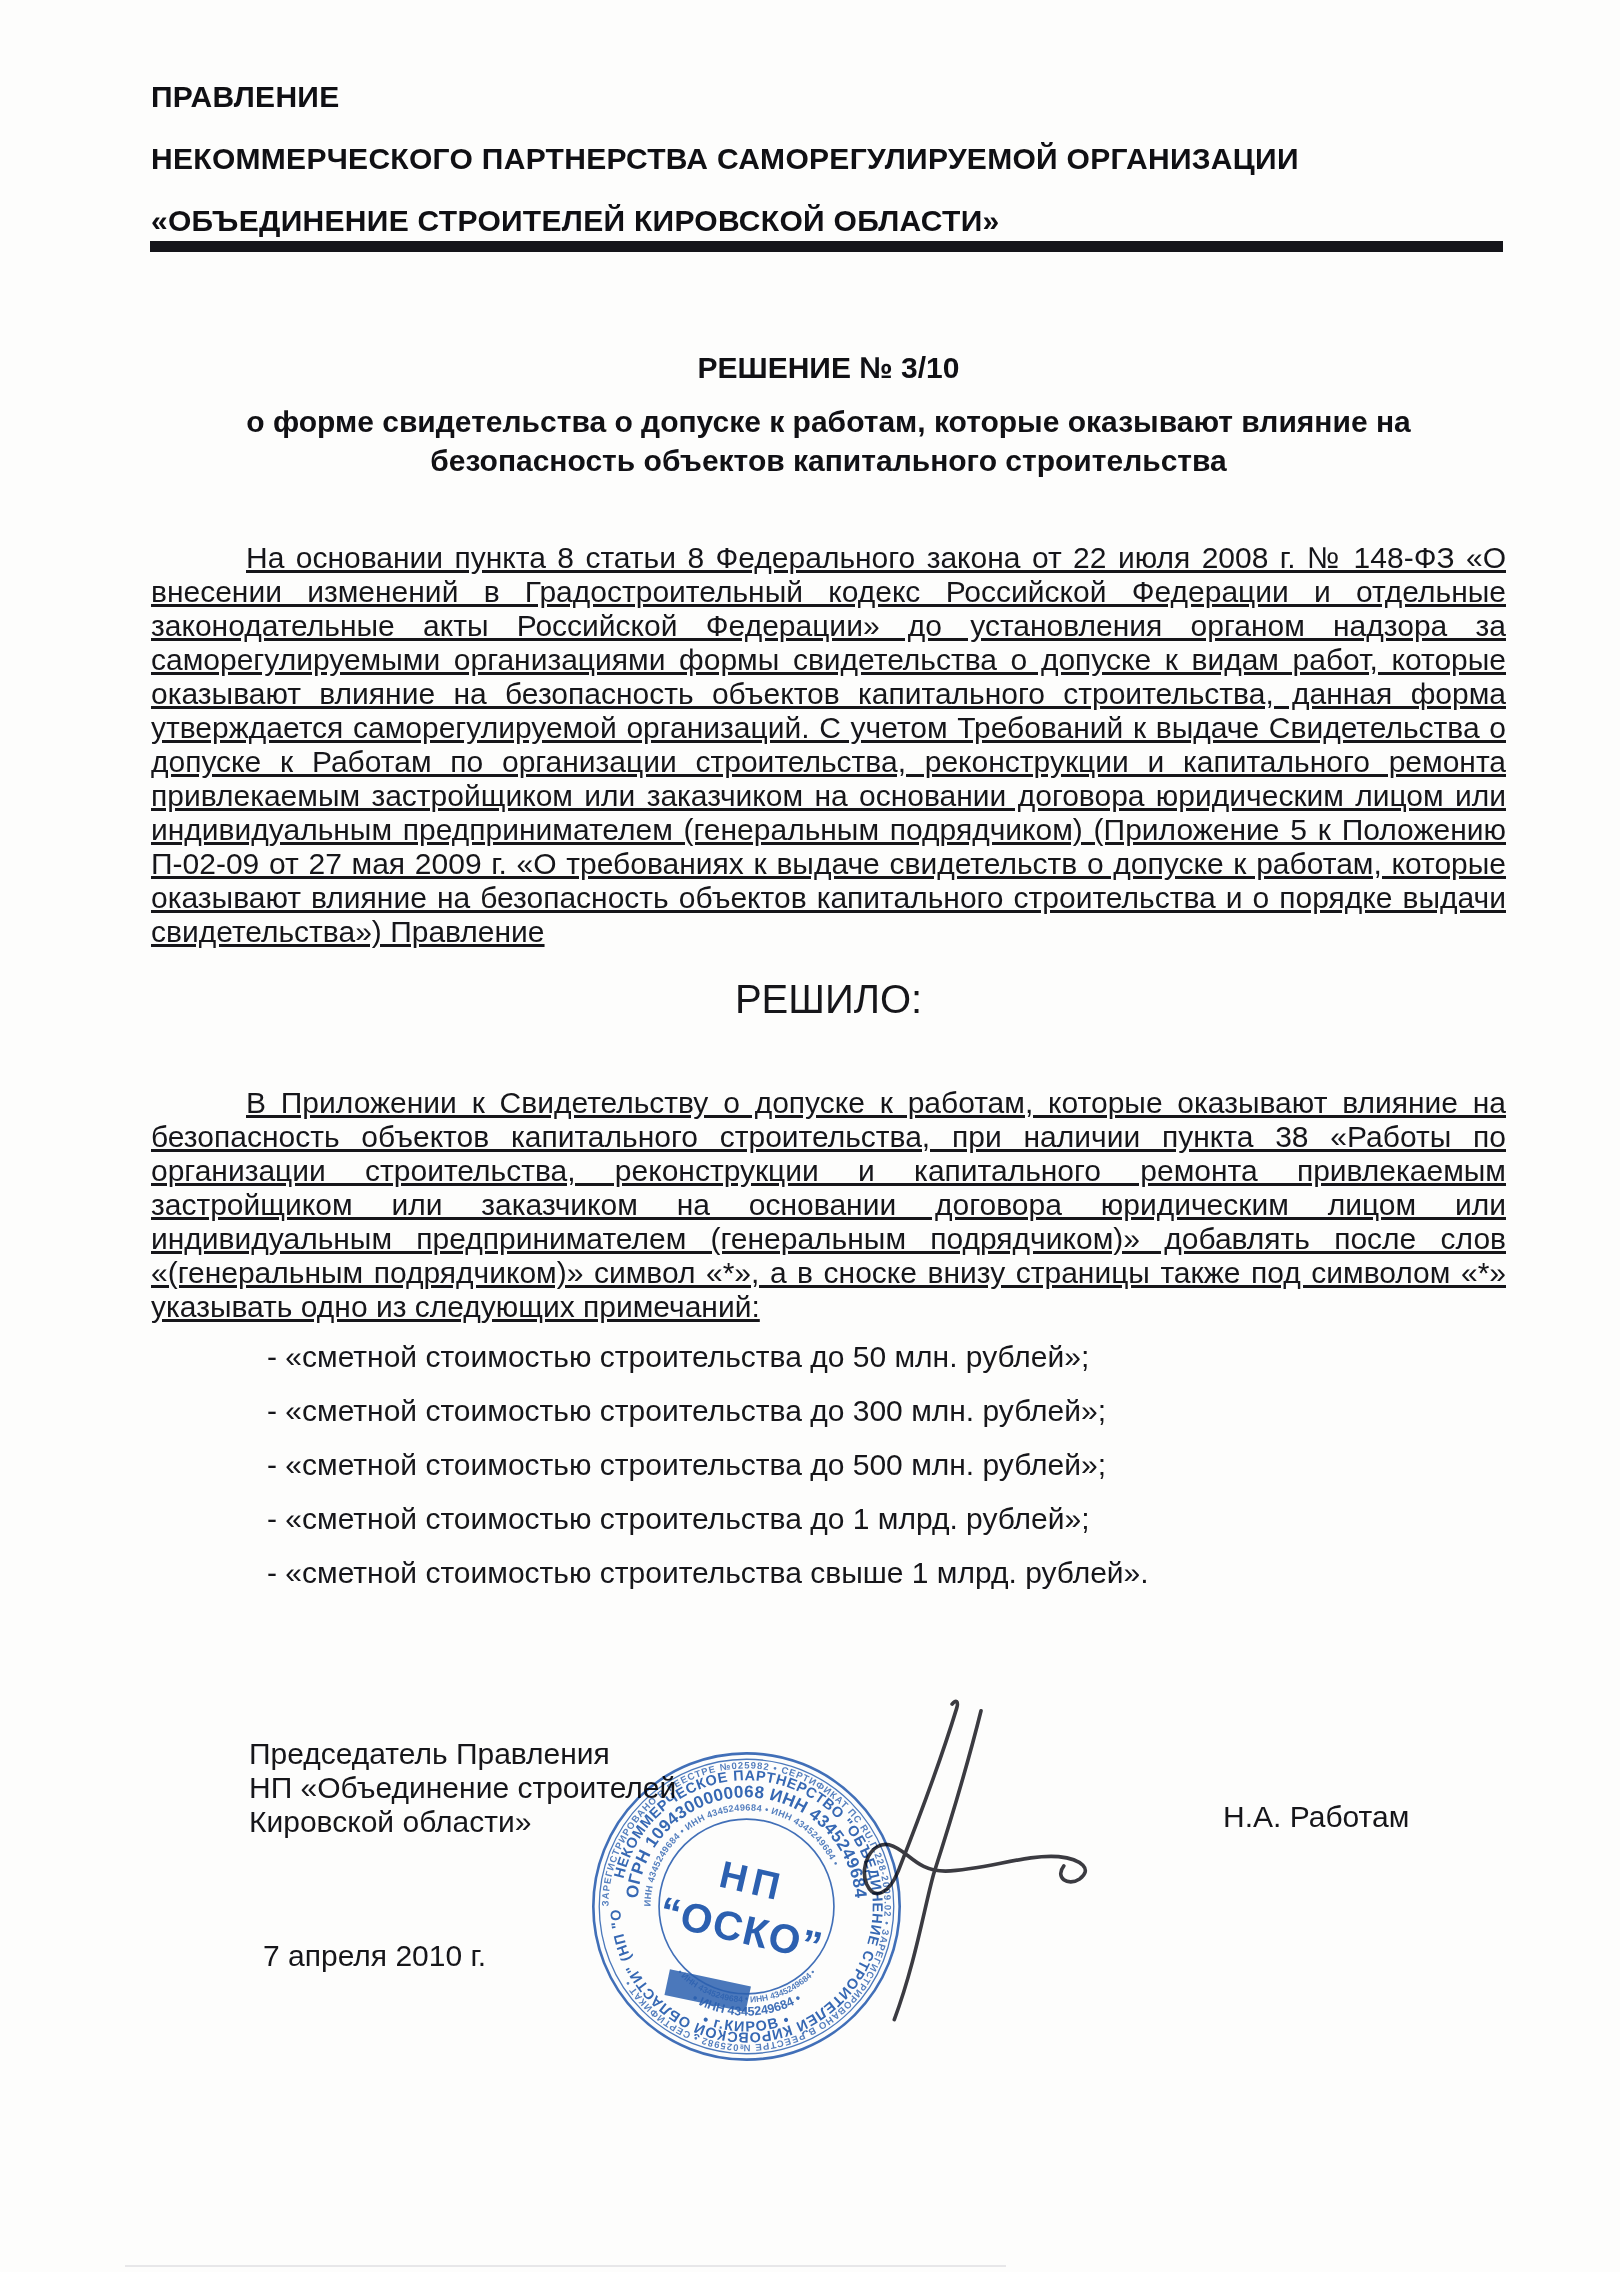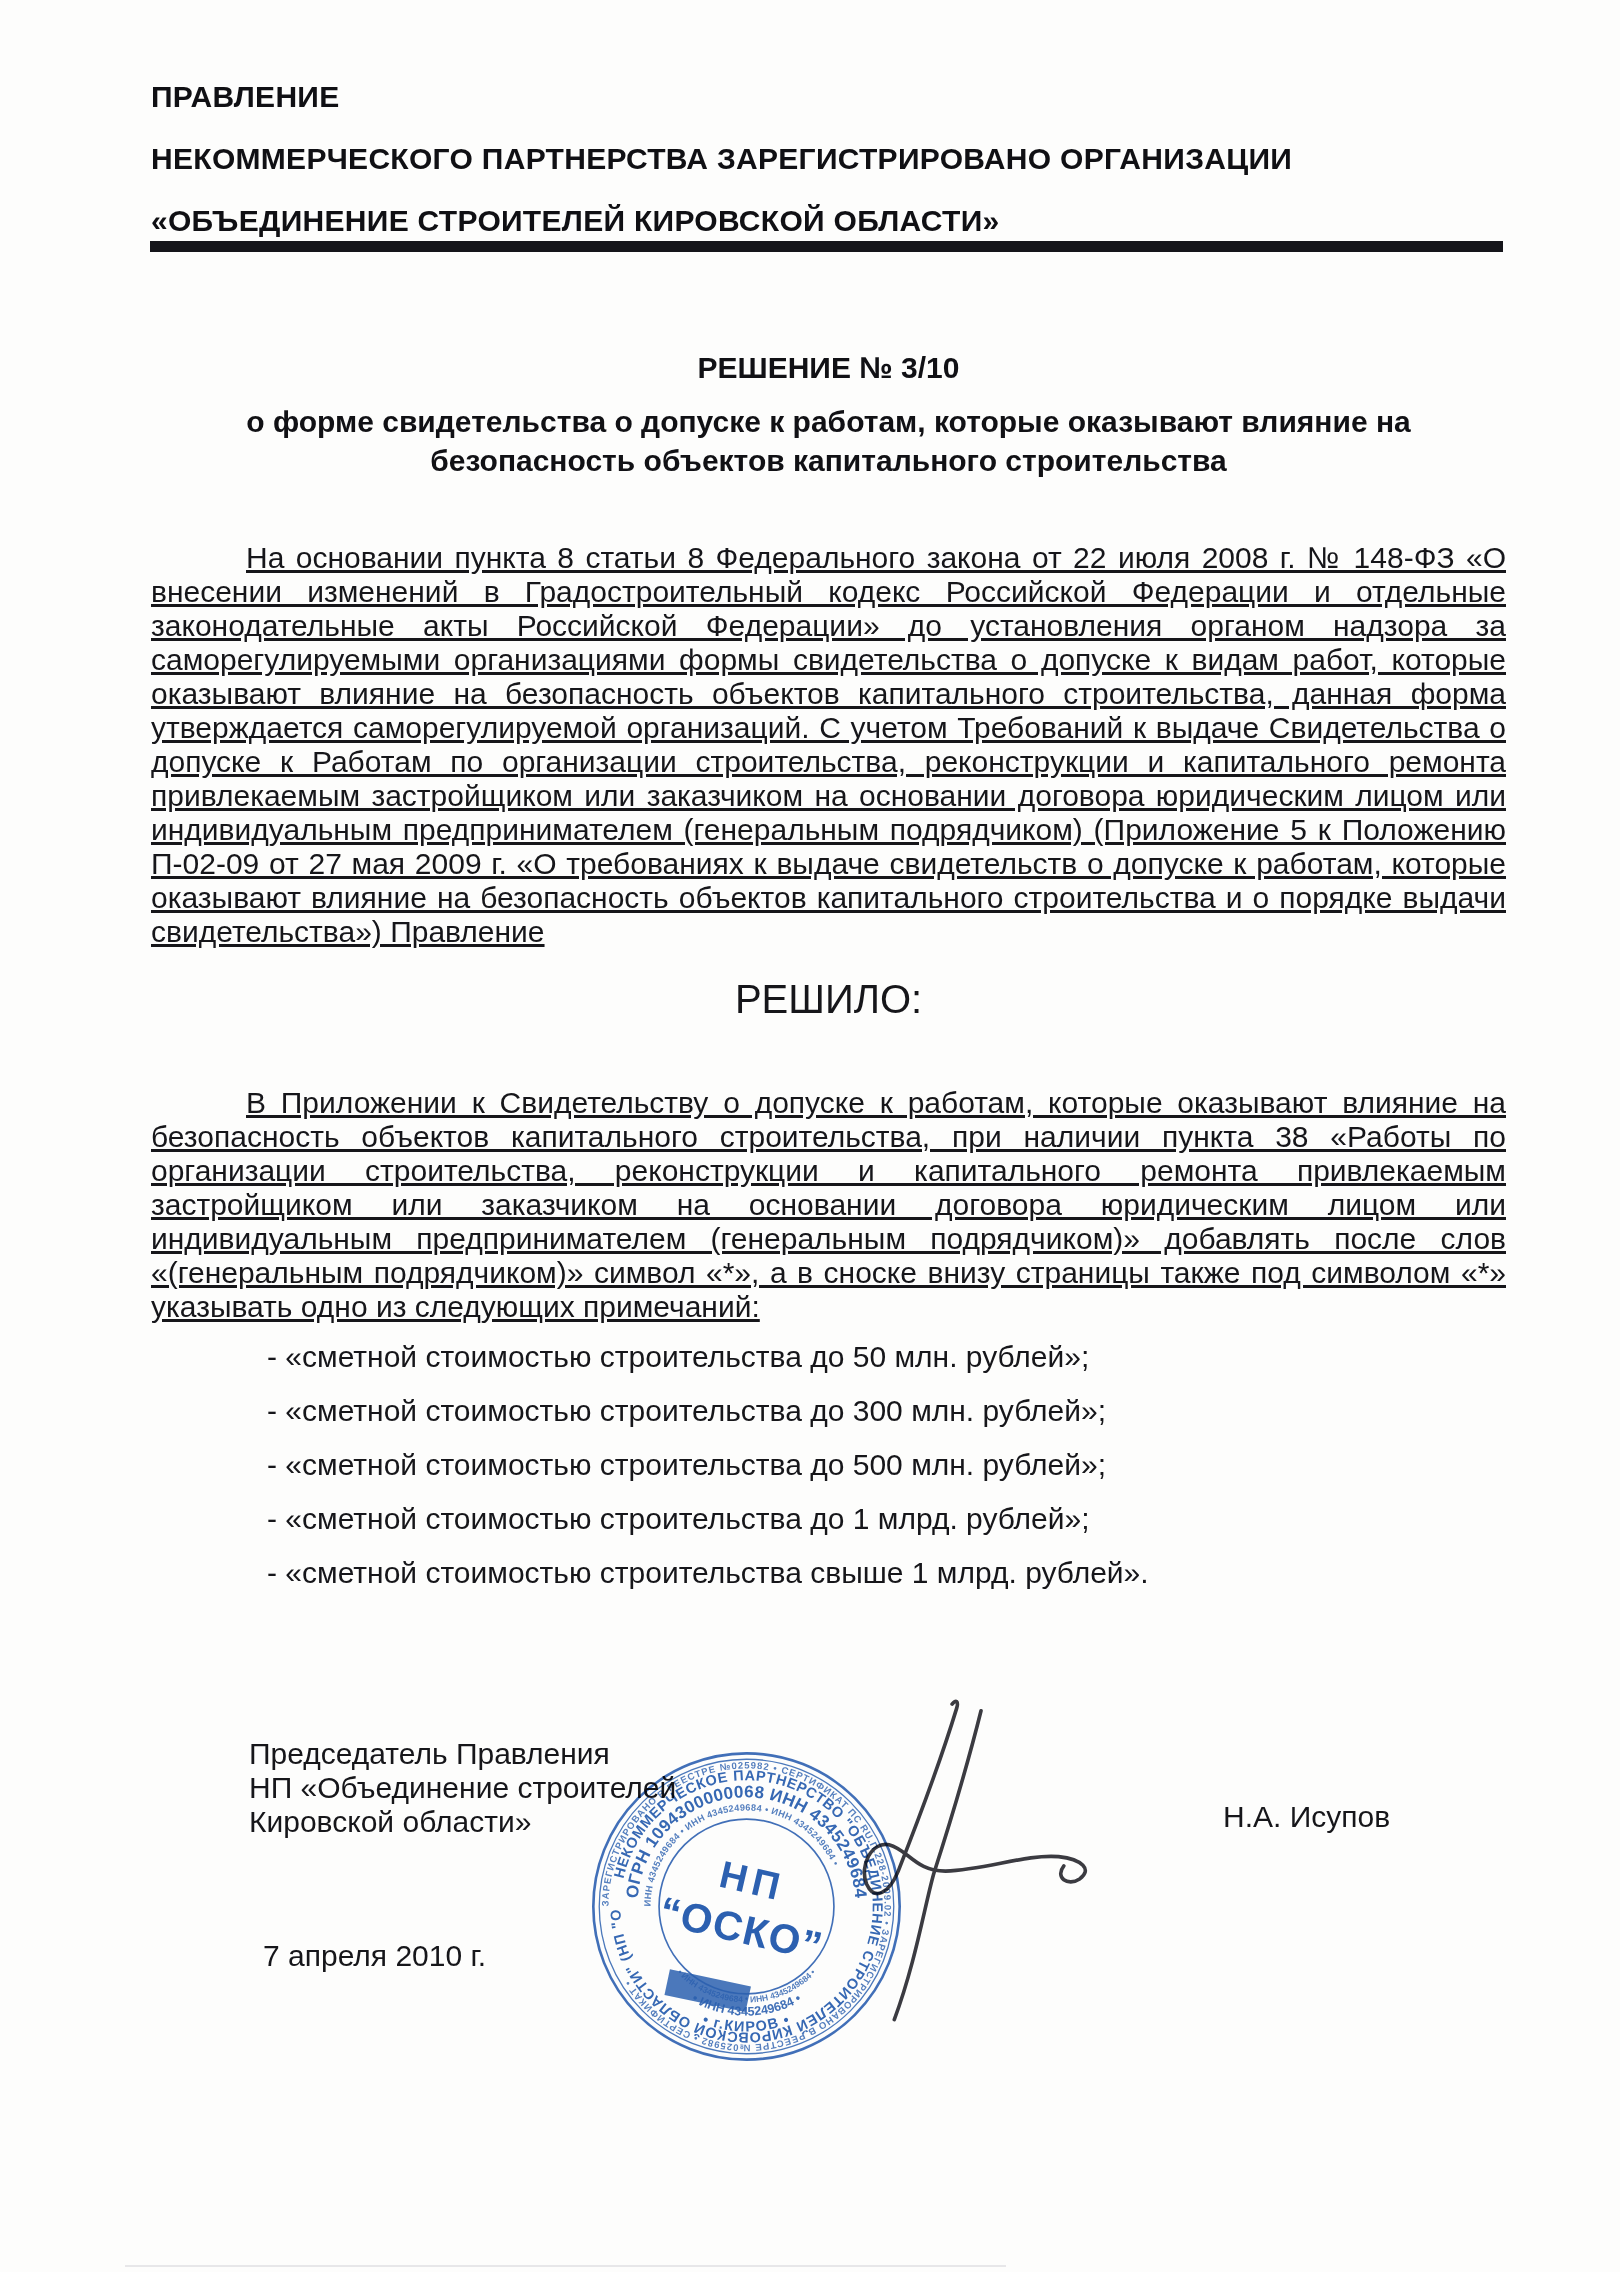--- a/index.html
+++ b/index.html
@@ -71,21 +71,21 @@
     background:#d9d9dc;opacity:.6;
   }
 </style>
 </head>
 <body>
 
 <div class="page">
 
   <div class="abs org-header">
     <div>ПРАВЛЕНИЕ</div>
-    <div>НЕКОММЕРЧЕСКОГО ПАРТНЕРСТВА ЗАРЕГИСТРИРОВАНО ОРГАНИЗАЦИИ</div>
+    <div>НЕКОММЕРЧЕСКОГО ПАРТНЕРСТВА САМОРЕГУЛИРУЕМОЙ ОРГАНИЗАЦИИ</div>
     <div>«ОБЪЕДИНЕНИЕ СТРОИТЕЛЕЙ КИРОВСКОЙ ОБЛАСТИ»</div>
   </div>
 
   <div class="abs rule"></div>
 
   <div class="abs doc-title">РЕШЕНИЕ № 3/10</div>
   <div class="abs doc-subtitle">о форме свидетельства о допуске к работам, которые оказывают влияние на безопасность объектов капитального строительства</div>
 
   <div class="abs para para1">На основании пункта 8 статьи 8 Федерального закона от 22 июля 2008 г. № 148-ФЗ «О внесении изменений в Градостроительный кодекс Российской Федерации и отдельные законодательные акты Российской Федерации» до установления органом надзора за саморегулируемыми организациями формы свидетельства о допуске к видам работ, которые оказывают влияние на безопасность объектов капитального строительства, данная форма утверждается саморегулируемой организаций. С учетом Требований к выдаче Свидетельства о допуске к Работам по организации строительства, реконструкции и капитального ремонта привлекаемым застройщиком или заказчиком на основании договора юридическим лицом или индивидуальным предпринимателем (генеральным подрядчиком) (Приложение 5 к Положению П-02-09 от 27 мая 2009 г. «О требованиях к выдаче свидетельств о допуске к работам, которые оказывают влияние на безопасность объектов капитального строительства и о порядке выдачи свидетельства») Правление</div>
 
@@ -100,21 +100,21 @@
     <div class="note-item">- «сметной стоимостью строительства до 1 млрд. рублей»;</div>
     <div class="note-item">- «сметной стоимостью строительства свыше 1 млрд. рублей».</div>
   </div>
 
   <div class="abs sign-block">
     <div>Председатель Правления</div>
     <div>НП «Объединение строителей</div>
     <div>Кировской области»</div>
   </div>
 
-  <div class="abs sign-name">Н.А. Исупов</div>
+  <div class="abs sign-name">Н.А. Работам</div>
   <div class="abs sign-date">7 апреля 2010 г.</div>
 
   <svg class="abs stamp-svg" viewBox="0 0 540 540" xmlns="http://www.w3.org/2000/svg">
     <defs>
       <path id="ringTiny" d="M 60,270 a 210,210 0 1,1 420,0 a 210,210 0 1,1 -420,0"></path>
       <path id="ringName" d="M 78,270 a 192,192 0 1,1 384,0 a 192,192 0 1,1 -384,0"></path>
       <path id="ringCity" d="M 80,270 a 190,190 0 0,0 380,0"></path>
       <path id="ringOgrn" d="M 104,270 a 166,166 0 1,1 332,0"></path>
       <path id="ringOgrnB" d="M 104,270 a 166,166 0 0,0 332,0"></path>
       <path id="ringInn" d="M 124,270 a 146,146 0 1,1 292,0"></path>

